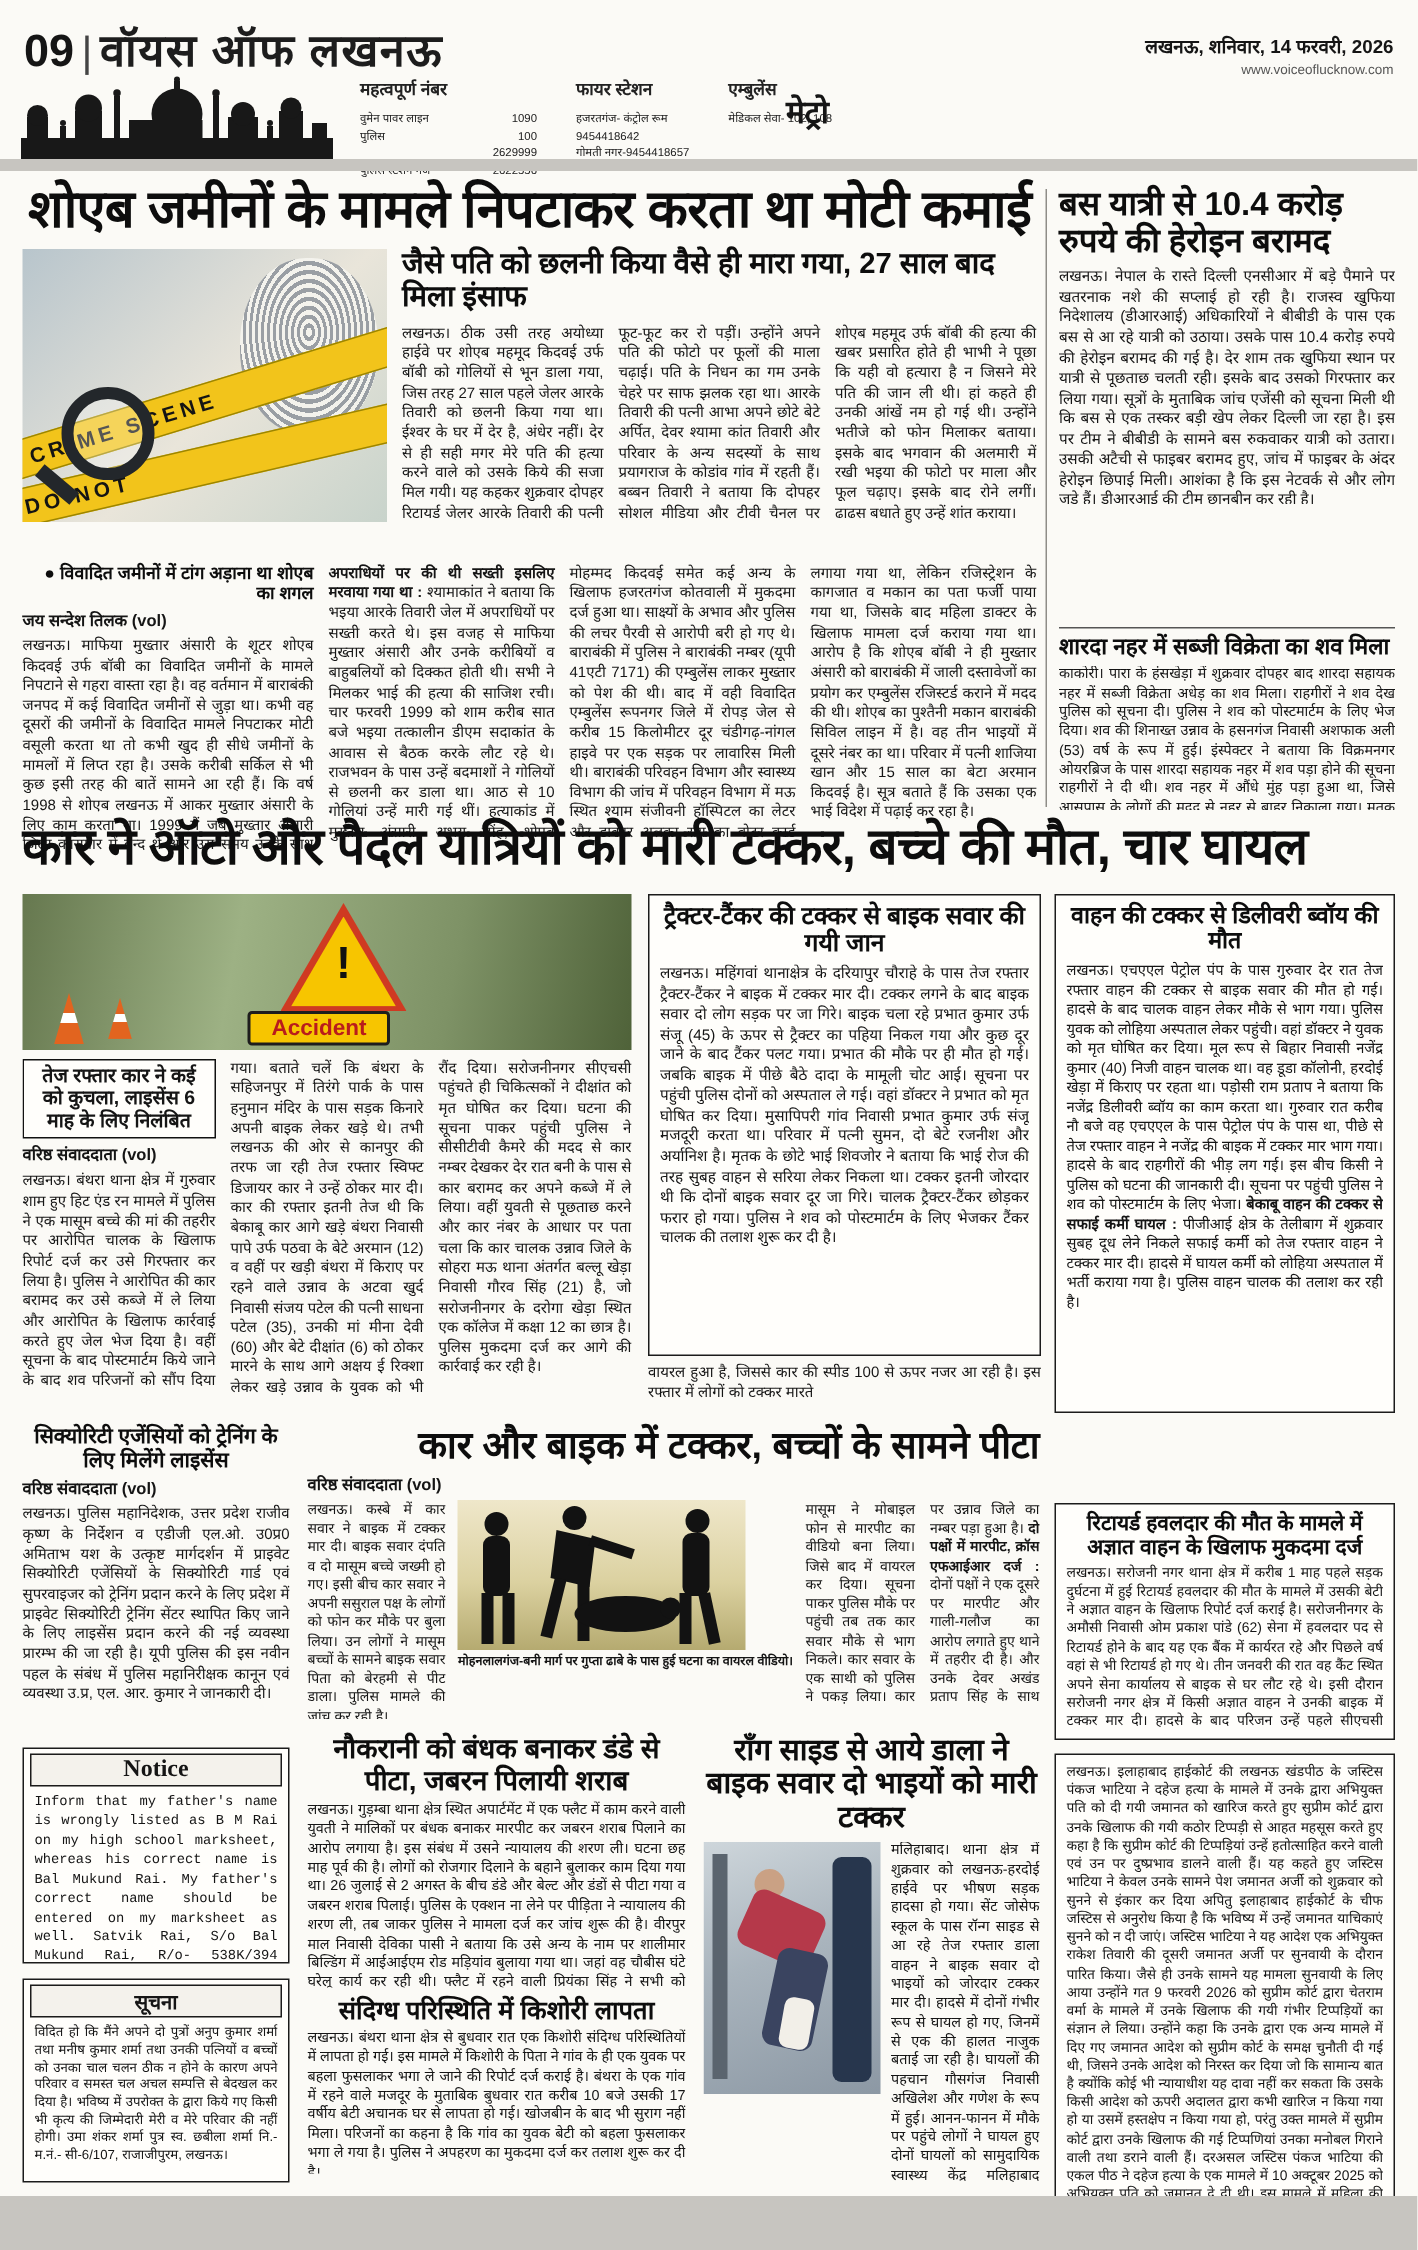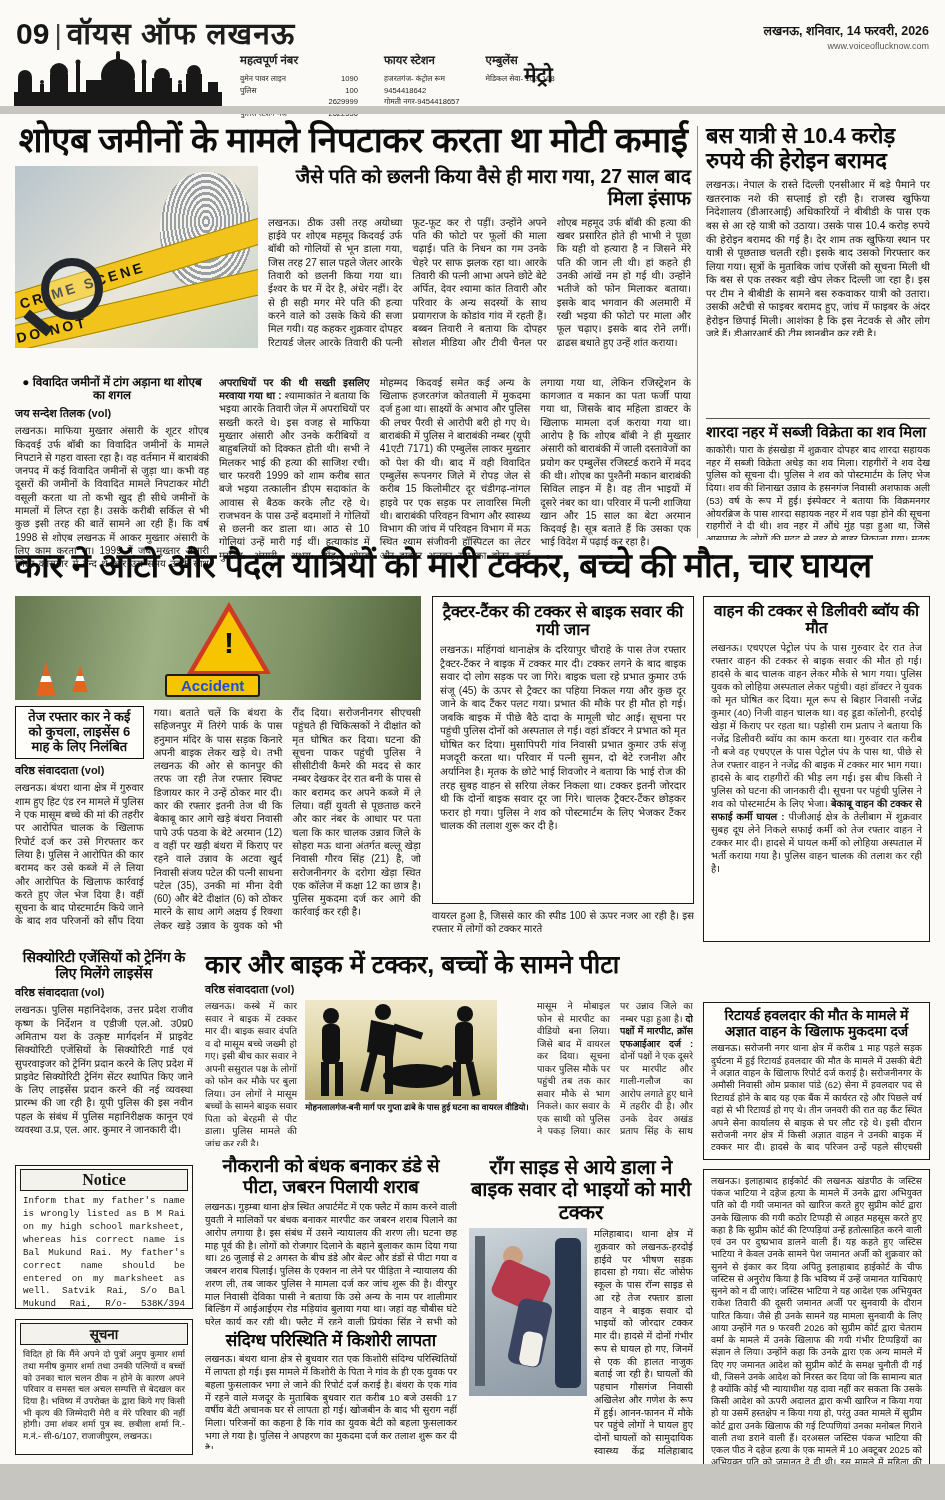--- a/index.html
+++ b/index.html
@@ -31,21 +31,21 @@
 .tape{position:absolute;background:#f2c41b;color:#141414;font-weight:800;font-size:14px;letter-spacing:3px;padding:4px 12px;border-top:1px solid #9c8500;border-bottom:1px solid #9c8500;white-space:nowrap;width:160%}
 .t1{left:-15px;top:72px;transform:rotate(-17deg)}
 .t2{left:-15px;top:118px;transform:rotate(-13deg)}
 .fp{position:absolute;right:6px;top:6px;width:92px;height:118px;border-radius:48%;background:repeating-radial-gradient(ellipse at 50% 42%,#f7f6f1 0 2px,#8d939b 2px 4px);opacity:.85}
 .mag{position:absolute;left:26px;top:92px;width:62px;height:62px;border:8px solid #23272b;border-radius:50%;background:rgba(255,255,255,.28)}
 .mag::after{content:"";position:absolute;left:-26px;top:52px;width:30px;height:10px;background:#23272b;transform:rotate(40deg)}
 .acc{background:linear-gradient(100deg,#66784f,#9db184 35%,#7e9266 70%,#4f6239)}
 .warn{position:absolute;left:172px;top:6px;width:84px;height:72px;background:#cf3a22;clip-path:polygon(50% 0,100% 100%,0 100%)}
 .warn .in{position:absolute;left:7px;top:9px;width:70px;height:60px;background:#f7c500;clip-path:polygon(50% 0,100% 100%,0 100%)}
 .warn .ex{position:absolute;left:0;top:24px;width:84px;text-align:center;font-weight:800;font-size:30px;color:#111}
-.accboard{position:absolute;left:150px;top:78px;background:#f7c500;border:2px solid #1d1d1d;border-radius:3px;color:#1d4ed8;font-weight:800;font-size:15px;padding:1px 14px}
+.accboard{position:absolute;left:150px;top:78px;background:#f7c500;border:2px solid #1d1d1d;border-radius:3px;color:#b91c1c;font-weight:800;font-size:15px;padding:1px 14px}
 .cone{position:absolute;bottom:4px;width:26px;height:34px;background:linear-gradient(180deg,#e2641f 0 40%,#fff 40% 58%,#e2641f 58%);clip-path:polygon(50% 0,88% 100%,12% 100%)}
 .cone.c1{left:18px}.cone.c2{left:52px;transform:scale(.8)}
 .fight{background:linear-gradient(180deg,#efe7ca,#dbd1a0 55%,#b5aa70)}
 .injured{background:linear-gradient(160deg,#ced6db,#a9b4bd 45%,#8c98a4)}
 .injured .rail{position:absolute;left:6px;top:8px;width:10px;height:150px;background:#5a646e}
 .injured .torso{position:absolute;left:26px;top:38px;width:52px;height:40px;background:#b5394a;border-radius:8px;transform:rotate(24deg)}
 .injured .head{position:absolute;left:34px;top:18px;width:20px;height:20px;background:#caa184;border-radius:50%}
 .injured .legs{position:absolute;left:44px;top:72px;width:34px;height:66px;background:#3a4460;border-radius:8px;transform:rotate(12deg)}
 .injured .band{position:absolute;left:52px;top:104px;width:20px;height:34px;background:#f2efe8;border-radius:6px;transform:rotate(10deg)}
 .injured .stander{position:absolute;right:6px;top:10px;width:26px;height:150px;background:#27364d;border-radius:6px}
@@ -138,27 +138,27 @@
 <div class="abs" style="left:15px;top:120px;width:676px">
   <div class="hd" style="font-size:35px;text-align:center;letter-spacing:-0.5px">शोएब जमीनों के मामले निपटाकर करता था मोटी कमाई</div>
   <div style="display:flex;gap:10px;margin-top:7px">
     <div class="photo crime" style="width:243px;height:182px;flex:none">
       <div class="fp"></div>
       <div class="tape t1">CRIME SCENE</div>
       <div class="tape t2">DO NOT</div>
       <div class="mag"></div>
     </div>
     <div style="flex:1;min-width:0">
-      <div class="hd" style="font-size:19.5px;text-align:right">जैसे पति को छलनी किया वैसे ही मारा गया, 27 साल बाद मिला इंसाफ</div>
+      <div class="hd" style="font-size:19.5px;text-align:left">जैसे पति को छलनी किया वैसे ही मारा गया, 27 साल बाद मिला इंसाफ</div>
       <div class="jtxt cols3" style="height:152px;margin-top:6px">लखनऊ। ठीक उसी तरह अयोध्या हाईवे पर शोएब महमूद किदवई उर्फ बॉबी को गोलियों से भून डाला गया, जिस तरह 27 साल पहले जेलर आरके तिवारी को छलनी किया गया था। ईश्वर के घर में देर है, अंधेर नहीं। देर से ही सही मगर मेरे पति की हत्या करने वाले को उसके किये की सजा मिल गयी। यह कहकर शुक्रवार दोपहर रिटायर्ड जेलर आरके तिवारी की पत्नी फूट-फूट कर रो पड़ीं। उन्होंने अपने पति की फोटो पर फूलों की माला चढ़ाई। पति के निधन का गम उनके चेहरे पर साफ झलक रहा था। आरके तिवारी की पत्नी आभा अपने छोटे बेटे अर्पित, देवर श्यामा कांत तिवारी और परिवार के अन्य सदस्यों के साथ प्रयागराज के कोडांव गांव में रहती हैं। बब्बन तिवारी ने बताया कि दोपहर सोशल मीडिया और टीवी चैनल पर शोएब महमूद उर्फ बॉबी की हत्या की खबर प्रसारित होते ही भाभी ने पूछा कि यही वो हत्यारा है न जिसने मेरे पति की जान ली थी। हां कहते ही उनकी आंखें नम हो गई थी। उन्होंने भतीजे को फोन मिलाकर बताया। इसके बाद भगवान की अलमारी में रखी भइया की फोटो पर माला और फूल चढ़ाए। इसके बाद रोने लगीं। ढाढस बधाते हुए उन्हें शांत कराया।</div>
     </div>
   </div>
   <div style="display:flex;gap:10px;margin-top:8px">
     <div style="width:194px;flex:none">
-      <div class="hd" style="font-size:11.8px;text-align:center">● विवादित जमीनों में टांग अड़ाना था शोएब का शगल</div>
+      <div class="hd" style="font-size:11.8px;text-align:right">● विवादित जमीनों में टांग अड़ाना था शोएब का शगल</div>
       <div class="byline">जय सन्देश तिलक (vol)</div>
       <div class="jtxt" style="height:146px">लखनऊ। माफिया मुख्तार अंसारी के शूटर शोएब किदवई उर्फ बॉबी का विवादित जमीनों के मामले निपटाने से गहरा वास्ता रहा है। वह वर्तमान में बाराबंकी जनपद में कई विवादित जमीनों से जुड़ा था। कभी वह दूसरों की जमीनों के विवादित मामले निपटाकर मोटी वसूली करता था तो कभी खुद ही सीधे जमीनों के मामलों में लिप्त रहा है। उसके करीबी सर्किल से भी कुछ इसी तरह की बातें सामने आ रही हैं। कि वर्ष 1998 से शोएब लखनऊ में आकर मुख्तार अंसारी के लिए काम करता था। 1999 में जब मुख्तार अंसारी जिला कारागार में बन्द थे और उस समय उनके साथ जनपद के कई माफिया भी कारागार में थे।</div>
     </div>
     <div class="jtxt cols3" style="flex:1;height:188px">
       <span class="inhead">अपराधियों पर की थी सख्ती इसलिए मरवाया गया था : </span><span class="flow">श्यामाकांत ने बताया कि भइया आरके तिवारी जेल में अपराधियों पर सख्ती करते थे। इस वजह से माफिया मुख्तार अंसारी और उनके करीबियों व बाहुबलियों को दिक्कत होती थी। सभी ने मिलकर भाई की हत्या की साजिश रची। चार फरवरी 1999 को शाम करीब सात बजे भइया तत्कालीन डीएम सदाकांत के आवास से बैठक करके लौट रहे थे। राजभवन के पास उन्हें बदमाशों ने गोलियों से छलनी कर डाला था। आठ से 10 गोलियां उन्हें मारी गई थीं। हत्याकांड में मुख्तार अंसारी, अभय सिंह, शोएब मोहम्मद किदवई समेत कई अन्य के खिलाफ हजरतगंज कोतवाली में मुकदमा दर्ज हुआ था। साक्ष्यों के अभाव और पुलिस की लचर पैरवी से आरोपी बरी हो गए थे। बाराबंकी में पुलिस ने बाराबंकी नम्बर (यूपी 41एटी 7171) की एम्बुलेंस लाकर मुख्तार को पेश की थी। बाद में वही विवादित एम्बुलेंस रूपनगर जिले में रोपड़ जेल से करीब 15 किलोमीटर दूर चंडीगढ़-नांगल हाइवे पर एक सड़क पर लावारिस मिली थी। बाराबंकी परिवहन विभाग और स्वास्थ्य विभाग की जांच में परिवहन विभाग में मऊ स्थित श्याम संजीवनी हॉस्पिटल का लेटर और डाक्टर अलका राय का वोटर कार्ड लगाया गया था, लेकिन रजिस्ट्रेशन के कागजात व मकान का पता फर्जी पाया गया था, जिसके बाद महिला डाक्टर के खिलाफ मामला दर्ज कराया गया था। आरोप है कि शोएब बॉबी ने ही मुख्तार अंसारी को बाराबंकी में जाली दस्तावेजों का प्रयोग कर एम्बुलेंस रजिस्टर्ड कराने में मदद की थी। शोएब का पुश्तैनी मकान बाराबंकी सिविल लाइन में है। वह तीन भाइयों में दूसरे नंबर का था। परिवार में पत्नी शाजिया खान और 15 साल का बेटा अरमान किदवई है। सूत्र बताते हैं कि उसका एक भाई विदेश में पढ़ाई कर रहा है।</span>
     </div>
   </div>
 </div>
 
 <div class="abs vr" style="left:697px;top:126px;height:412px"></div>
@@ -218,21 +218,21 @@
     <div class="ntitle">Notice</div>
     <div class="serif" style="height:112px">Inform that my father's name is wrongly listed as B M Rai on my high school marksheet, whereas his correct name is Bal Mukund Rai. My father's correct name should be entered on my marksheet as well. Satvik Rai, S/o Bal Mukund Rai, R/o- 538K/394 Triveni Nagar-2, Sitapur Road, Lucknow.</div>
   </div>
   <div class="box" style="margin-top:10px;height:136px">
     <div class="stitle">सूचना</div>
     <div class="jtxt" style="height:104px;font-size:8.8px">विदित हो कि मैंने अपने दो पुत्रों अनुप कुमार शर्मा तथा मनीष कुमार शर्मा तथा उनकी पत्नियों व बच्चों को उनका चाल चलन ठीक न होने के कारण अपने परिवार व समस्त चल अचल सम्पत्ति से बेदखल कर दिया है। भविष्य में उपरोक्त के द्वारा किये गए किसी भी कृत्य की जिम्मेदारी मेरी व मेरे परिवार की नहीं होगी। उमा शंकर शर्मा पुत्र स्व. छबीला शर्मा नि.- म.नं.- सी-6/107, राजाजीपुरम, लखनऊ।</div>
   </div>
 </div>
 
 <div class="abs" style="left:205px;top:950px;width:488px">
-  <div class="hd" style="font-size:25px;text-align:left">कार और बाइक में टक्कर, बच्चों के सामने पीटा</div>
+  <div class="hd" style="font-size:25px;text-align:right">कार और बाइक में टक्कर, बच्चों के सामने पीटा</div>
   <div class="byline">वरिष्ठ संवाददाता (vol)</div>
   <div style="display:flex;gap:8px">
     <div class="jtxt" style="width:92px;height:146px;flex:none;font-size:9.4px">लखनऊ। कस्बे में कार सवार ने बाइक में टक्कर मार दी। बाइक सवार दंपति व दो मासूम बच्चे जख्मी हो गए। इसी बीच कार सवार ने अपनी ससुराल पक्ष के लोगों को फोन कर मौके पर बुला लिया। उन लोगों ने मासूम बच्चों के सामने बाइक सवार पिता को बेरहमी से पीट डाला। पुलिस मामले की जांच कर रही है।</div>
     <div style="width:224px;flex:none">
       <div class="photo fight" style="width:192px;height:100px">
         <svg width="192" height="100" viewBox="0 0 192 100">
           <g fill="#121212">
             <circle cx="26" cy="16" r="8"></circle>
               <rect x="17" y="24" width="18" height="40" rx="6"></rect>
               <rect x="16" y="62" width="8" height="34"></rect>

